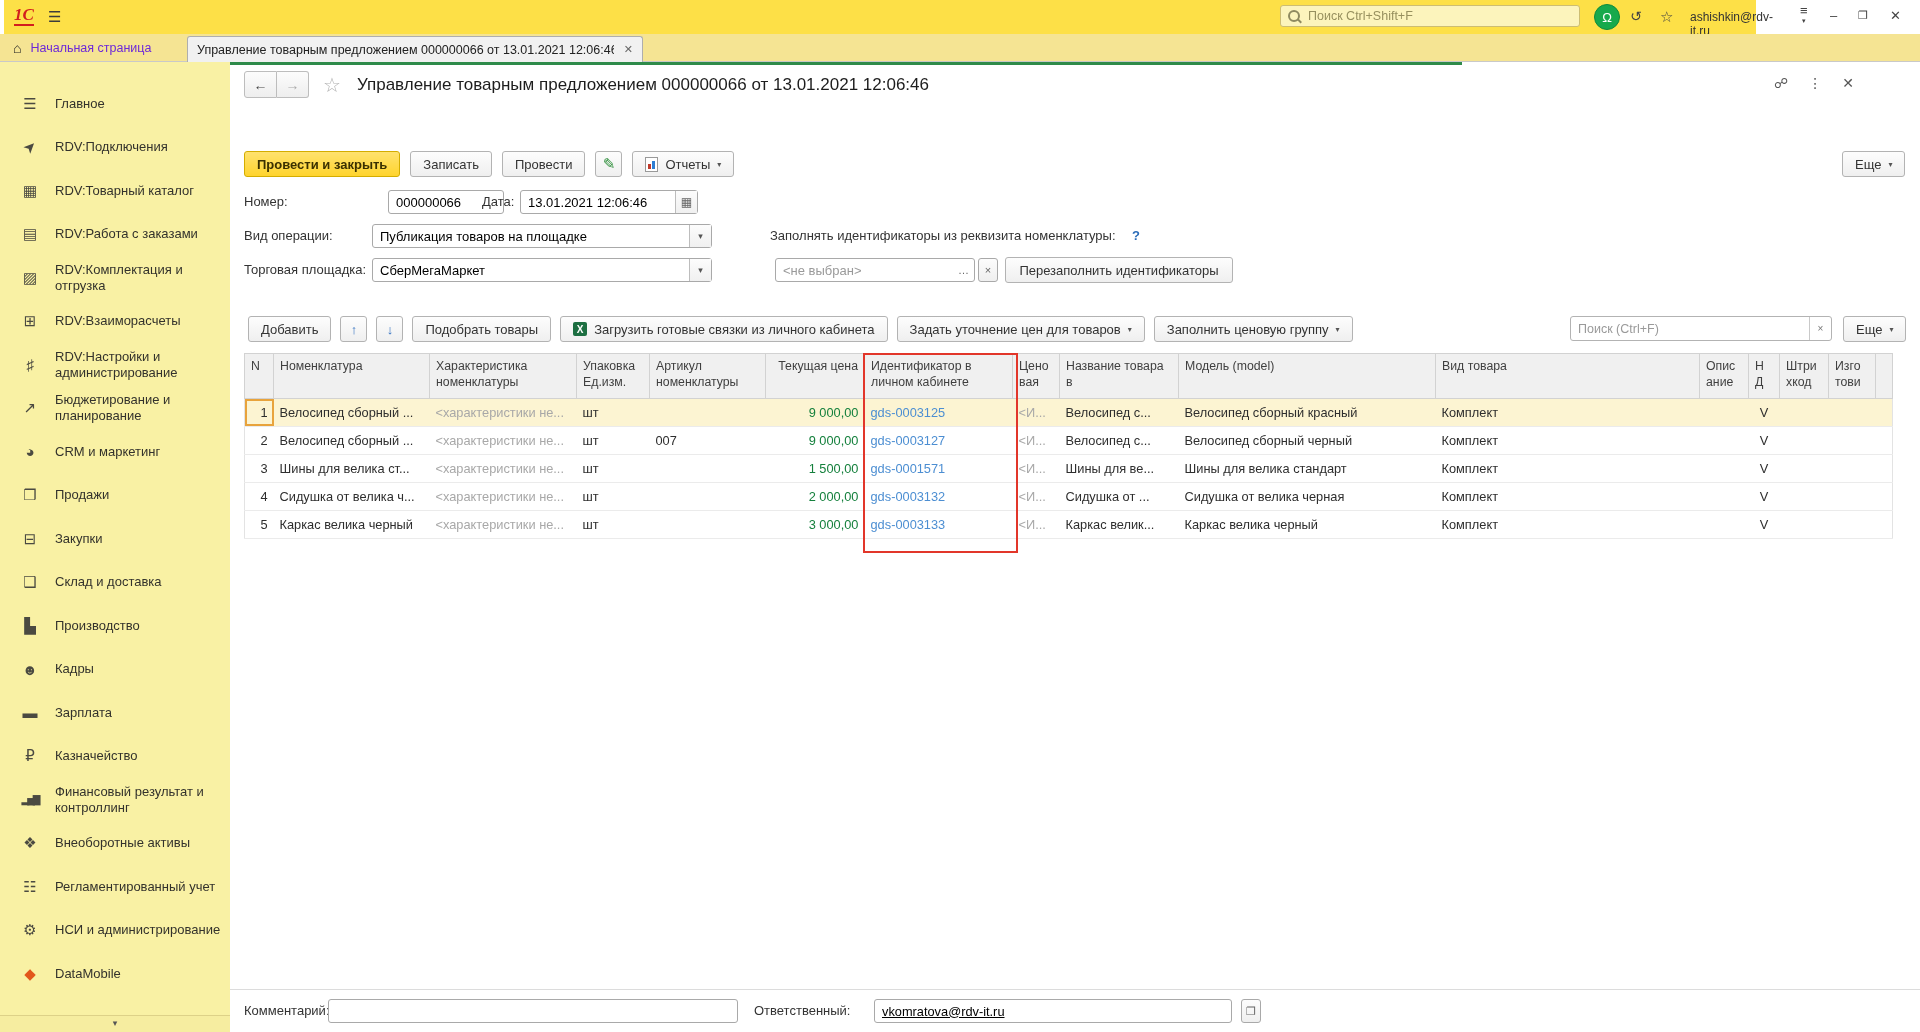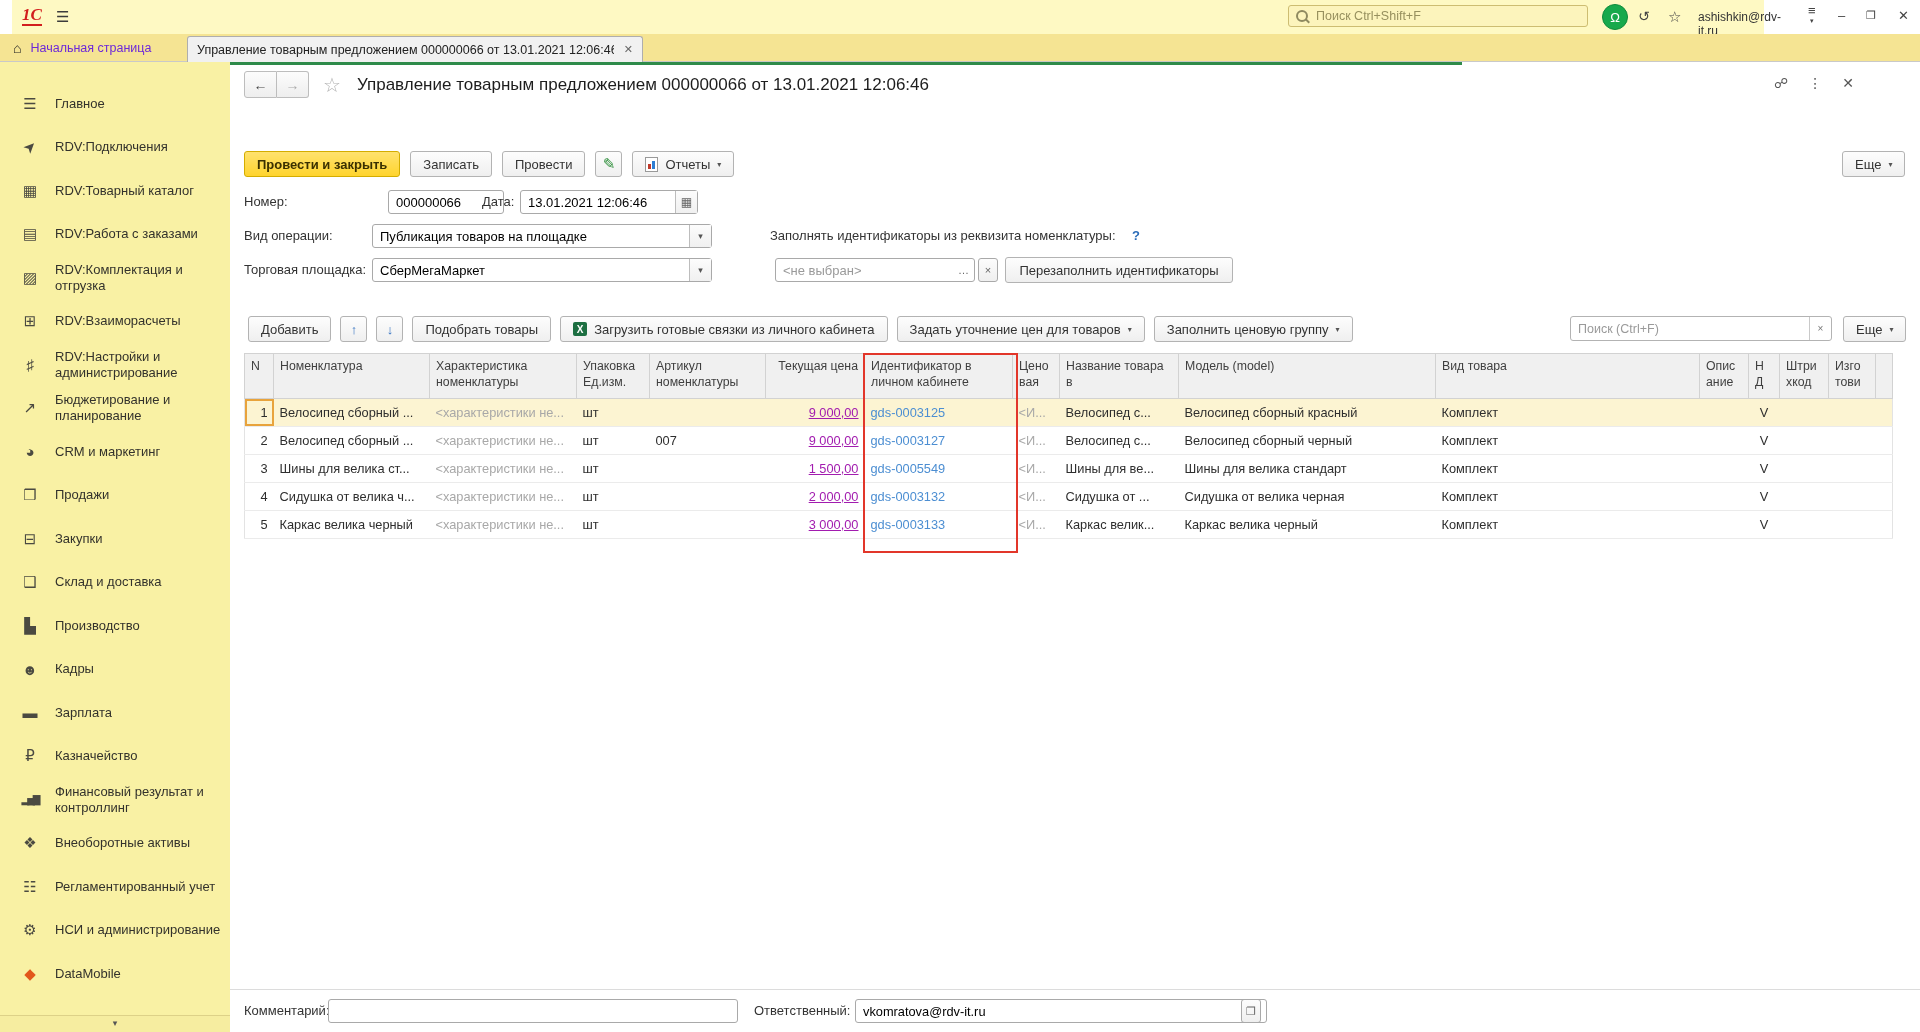--- a/index.html
+++ b/index.html
@@ -1,19 +1,19 @@
 <!DOCTYPE html>
 <html><head>
 <meta charset="utf-8">
 <style>
   html,body{margin:0;padding:0}
   body{width:1920px;height:1032px;position:relative;overflow:hidden;
        font-family:"Liberation Sans","DejaVu Sans",sans-serif;font-size:13px;color:#333;background:#fff}
   
-  .topbar{position:absolute;left:12px;top:0;width:1752px;height:34px;background:#fef9c3}
+  .topbar{position:absolute;left:4px;top:0;width:1752px;height:34px;background:#fde047}
   .logo{position:absolute;left:10px;top:6px;font-family:"Liberation Serif","DejaVu Serif",serif;
         font-weight:bold;font-style:italic;font-size:17px;color:#d21e1e;border-bottom:2px solid #d21e1e;line-height:18px}
   .burger{position:absolute;left:44px;top:8px;font-size:15px;color:#3c3c3c}
   .app-title{position:absolute;left:76px;top:9px;font-size:12.7px;color:#2e2e2e;white-space:nowrap}
   .tb-search{position:absolute;left:1276px;top:5px;width:300px;height:22px;background:#fcf4bc;
              border:1px solid #cdbd72;border-radius:3px;display:flex;align-items:center;gap:6px;padding:0 7px;box-sizing:border-box}
   .tb-search input{border:none;background:transparent;outline:none;font:12.5px "Liberation Sans","DejaVu Sans",sans-serif;
                    color:#555;width:100%}
   .tb-search input::placeholder{color:#97905e}
   .mag{width:8px;height:8px;border:2px solid #8f8a60;border-radius:50%;position:relative;flex:none}
@@ -105,21 +105,21 @@
   th{background:#f0f0f0;border:1px solid #d2d2d2;font-weight:normal;color:#3f3f3f;text-align:left;
      padding:5px 6px;vertical-align:top;white-space:pre-line;line-height:1.3;height:34px;overflow:hidden;font-size:12.3px}
   th.r{text-align:right}
   td{height:28px;padding:0 6px;border-bottom:1px solid #ebebeb;white-space:nowrap;overflow:hidden;color:#2e2e2e;box-sizing:border-box}
   td:first-child{border-left:1px solid #e3e3e3}
   td:last-child{border-right:1px solid #e3e3e3}
   tr.sel td{background:#fcf4d2}
   td.cur{box-shadow:inset 0 0 0 2px #e8a33c}
   td.num{text-align:right}
   td.r{text-align:right}
-  .plink{color:#a21caf;text-decoration:underline}
+  .plink{color:#15803d;}
   td.idlink{color:#4c8ed2}
   td.muted{color:#a8a8a8}
   td.ctr{text-align:center}
   .red-box{position:absolute;left:633px;top:291px;width:151px;height:196px;border:2px solid #e2362a;pointer-events:none;z-index:5}
   
   .footer{position:absolute;left:0;top:927px;width:1690px;height:43px;border-top:1px solid #dcdcdc;background:#fff}
   .footer .lab{top:9px}
   .f-input{position:absolute;top:9px;height:24px;border:1px solid #a9a9a9;border-radius:3px;box-sizing:border-box;
            font:12.8px "Liberation Sans","DejaVu Sans",sans-serif;color:#000;padding:0 7px;background:#fff;outline:none}
 </style>
@@ -427,21 +427,21 @@
             <td></td>
             <td></td>
           </tr>
           <tr>
             <td class="num">3</td>
             <td>Шины для велика ст...</td>
             <td class="muted">&lt;характеристики не...</td>
             <td>шт</td>
             <td></td>
             <td class="r"><span class="plink">1 500,00</span></td>
-            <td class="idlink">gds-0005549</td>
+            <td class="idlink">gds-0001571</td>
             <td class="muted">&lt;И...</td>
             <td>Шины для ве...</td>
             <td>Шины для велика стандарт</td>
             <td>Комплект</td>
             <td></td>
             <td class="ctr">V</td>
             <td></td>
             <td></td>
             <td></td>
           </tr>
@@ -483,16 +483,16 @@
           </tr>
         </tbody>
       </table>
   </div>
   <div class="red-box"></div>
 
   <div class="footer">
     <span class="lab" style="left:14px">Комментарий:</span>
     <input class="f-input" style="left: 98px; width: 410px;" value="">
     <span class="lab" style="left:524px">Ответственный:</span>
-    <input class="f-input" style="left: 625px; width: 412px;" value="vkomratova@rdv-it.ru">
+    <input class="f-input" style="left: 644px; width: 358px; text-decoration: underline;" value="vkomratova@rdv-it.ru">
     <span class="xbtn" style="left:1011px;top:9px">❐</span>
   </div>
 </div>
 
 </body></html>

